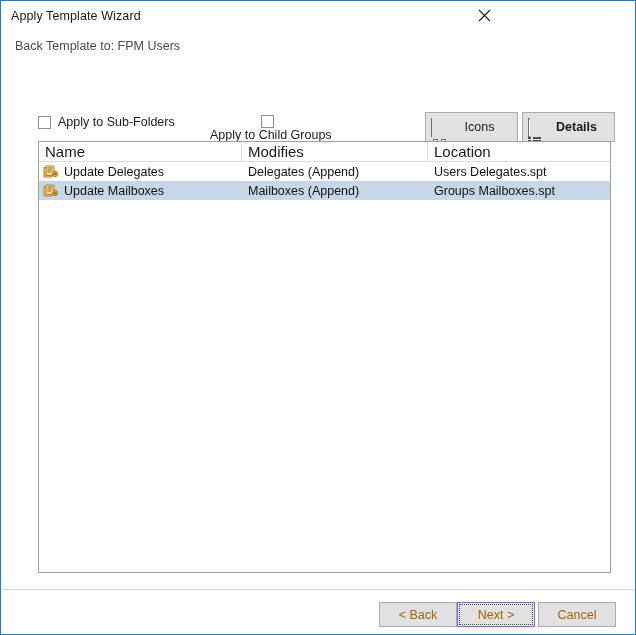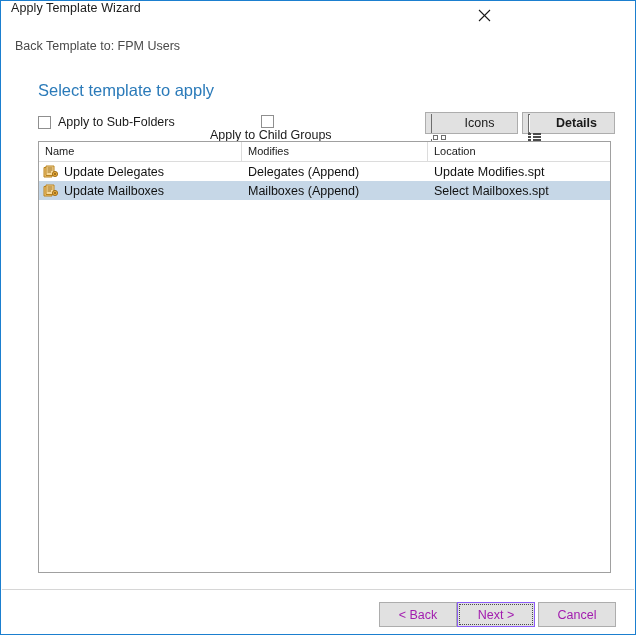--- a/index.html
+++ b/index.html
@@ -23,21 +23,21 @@
   }
 
   
   .titlebar {
     position: absolute;
     left: 0; top: 0;
     width: 506px;
     height: 29px;
     background: #ffffff;
     display: flex;
-    align-items: flex-start;
+    align-items: center;
   }
   .title-text {
     font-size: 12.5px;
     color: #1a1a1a;
     margin-left: 10px;
     letter-spacing: 0.1px;
     white-space: nowrap;
   }
   .close-btn {
     position: absolute;
@@ -98,21 +98,21 @@
   }
   .cb-label {
     font-size: 12.5px;
     color: #1a1a1a;
   }
 
   
   .viewbtn {
     position: absolute;
     top: 111px;
-    height: 22px;
+    height: 30px;
     box-sizing: border-box;
     border: 1px solid #adadad;
     background: #e1e1e1;
     display: flex;
     align-items: center;
     cursor: default;
   }
   .viewbtn.icons { left: 424px; width: 93px; }
   .viewbtn.details { left: 521px; width: 93px; font-weight: bold; }
   .viewbtn .vb-icon {
@@ -193,21 +193,21 @@
   }
   .lv-header {
     display: flex;
     height: 20px;
     box-sizing: border-box;
     border-bottom: 1px solid #dcdcdc;
     background: #ffffff;
   }
   .lv-header .col {
     box-sizing: border-box;
-    font-size: 11px;
+    font-size: 15px;
     color: #1a1a1a;
     padding-left: 6px;
     line-height: 19px;
     border-right: 1px solid #dcdcdc;
     overflow: hidden;
     white-space: nowrap;
   }
   .col-name     { width: 203px; }
   .col-modifies { width: 186px; }
   .col-location { flex: 1; border-right: none !important; }
@@ -256,21 +256,21 @@
   }
   .btn {
     position: absolute;
     top: 601px;
     width: 78px;
     height: 25px;
     box-sizing: border-box;
     border: 1px solid #adadad;
     background: #e1e1e1;
     font-size: 12.5px;
-    color: #a21caf;
+    color: #a16207;
     display: flex;
     align-items: center;
     justify-content: center;
     cursor: default;
     font-family: "Liberation Sans", sans-serif;
     padding: 0;
   }
   .btn.back   { left: 378px; }
   .btn.next   { left: 456px; border: 1px solid #8b5cf6; }
   .btn.cancel { left: 537px; }
@@ -293,21 +293,20 @@
         <svg width="13" height="13" viewBox="0 0 13 13">
           <line x1="1" y1="1" x2="12" y2="12" stroke="#1a1a1a" stroke-width="1.1"></line>
           <line x1="12" y1="1" x2="1" y2="12" stroke="#1a1a1a" stroke-width="1.1"></line>
         </svg>
       </span>
     </div>
   </div>
 
   <div class="subtitle">Back Template to: FPM Users</div>
 
-  <div class="heading">Select template to apply</div>
 
   <div class="cbrow">
     <label class="cb-item first">
       <span class="cbox"></span>
       <span class="cb-label">Apply to Sub-Folders</span>
     </label>
     <label class="cb-item second">
       <span class="cbox"></span>
       <span class="cb-label">Apply to Child Groups</span>
     </label>
@@ -366,40 +365,40 @@
               <line x1="4.5" y1="3" x2="9.5" y2="3" stroke="#9a6a14" stroke-width="1"></line>
               <line x1="4.5" y1="5" x2="9.5" y2="5" stroke="#9a6a14" stroke-width="1"></line>
               <line x1="4.5" y1="7" x2="8" y2="7" stroke="#9a6a14" stroke-width="1"></line>
               <circle cx="12" cy="9" r="2.6" fill="#e8a93a" stroke="#9a6a14" stroke-width="0.9"></circle>
               <rect x="11.2" y="8.2" width="1.6" height="1.6" fill="#7a5410"></rect>
             </svg>
           </span>
           <span>Update Delegates</span>
         </div>
         <div class="lv-cell modifies">Delegates (Append)</div>
-        <div class="lv-cell location">Update Modifies.spt</div>
+        <div class="lv-cell location">Users Delegates.spt</div>
       </div>
 
       <div class="lv-row selected">
         <div class="lv-cell name">
           <span class="row-icon">
             <svg width="16" height="14" viewBox="0 0 16 14">
               <path d="M1 2.5 L9 2.5 L9 12 L1 12 Z" fill="#f2c87a" stroke="#b8821f" stroke-width="1"></path>
               <path d="M3 1 L11 1 L11 10.5 L3 10.5 Z" fill="#f7d99a" stroke="#b8821f" stroke-width="1"></path>
               <line x1="4.5" y1="3" x2="9.5" y2="3" stroke="#9a6a14" stroke-width="1"></line>
               <line x1="4.5" y1="5" x2="9.5" y2="5" stroke="#9a6a14" stroke-width="1"></line>
               <line x1="4.5" y1="7" x2="8" y2="7" stroke="#9a6a14" stroke-width="1"></line>
               <circle cx="12" cy="9" r="2.6" fill="#e8a93a" stroke="#9a6a14" stroke-width="0.9"></circle>
               <rect x="11.2" y="8.2" width="1.6" height="1.6" fill="#7a5410"></rect>
             </svg>
           </span>
           <span>Update Mailboxes</span>
         </div>
         <div class="lv-cell modifies">Mailboxes (Append)</div>
-        <div class="lv-cell location">Select Mailboxes.spt</div>
+        <div class="lv-cell location">Groups Mailboxes.spt</div>
       </div>
 
     </div>
   </div>
 
   <div class="footer-sep"></div>
 
   <div class="btn back">&lt; Back</div>
   <div class="btn next">
     <span>Next &gt;</span>

